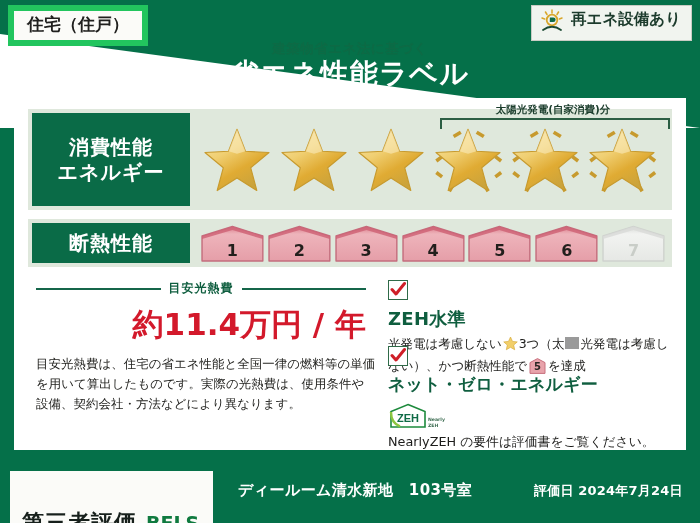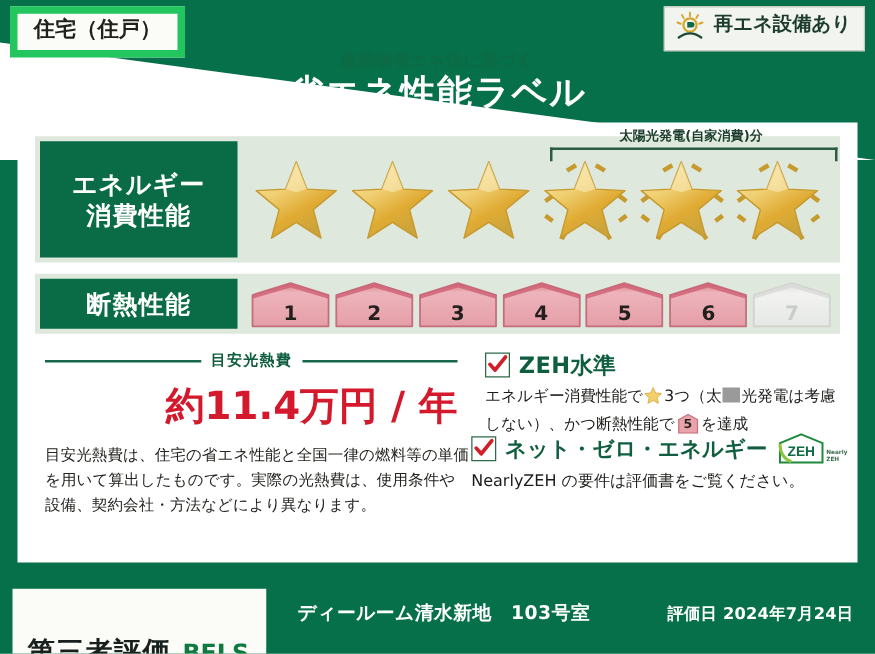--- a/index.html
+++ b/index.html
@@ -123,39 +123,39 @@
     position:absolute;left:22px;top:206px;width:330px;text-align:right;
     font-size:31px;font-weight:bold;color:#d3192b;letter-spacing:0px;
   }
   .cost-note{
     position:absolute;left:22px;top:256px;width:340px;
     font-size:12.4px;color:#242421;line-height:1.62;letter-spacing:.1px;
   }
 
   
   .zeh-block{position:absolute;left:374px;top:182px;width:292px;}
-  .zeh-row{display:flex;align-items:center;gap:7px;}
+  .zeh-row{display:flex;gap:7px;flex-direction:column;}
   .chk{
     width:18px;height:18px;border:1.6px solid #2f6a48;background:#fff;
     position:relative;flex:0 0 auto;
   }
   .chk svg{position:absolute;left:1px;top:0px;}
   .zeh-title{font-size:18px;font-weight:bold;color:#0f5e3f;letter-spacing:.3px;}
   .zeh-desc{
     margin-top:3px;font-size:12.5px;color:#1c1c1a;line-height:1.55;letter-spacing:0px;
   }
   .zeh-desc .redact{
     display:inline-block;width:14px;height:12px;background:#9a9a9a;
     vertical-align:-1px;margin:0 1px;
   }
   .inline-star{display:inline-block;vertical-align:-3px;margin:0 1px;}
   .inline-house{display:inline-block;vertical-align:-4px;margin:0 2px;position:relative;width:17px;height:16px;}
   .inline-house .n{position:absolute;left:0;right:0;bottom:0px;text-align:center;font-size:10px;font-weight:bold;color:#2a2623;}
 
-  .zeh-block2{position:absolute;left:363px;top:248px;width:300px;}
+  .zeh-block2{position:absolute;left:374px;top:248px;width:300px;}
   .zeh2-title{font-size:17px;font-weight:bold;color:#0f5e3f;letter-spacing:.2px;}
   .zeh-logo{width:40px;height:26px;flex:0 0 auto;position:relative;}
   .zeh-logo .nearly{
     position:absolute;right:-14px;bottom:1px;font-size:4.6px;font-weight:bold;
     color:#3b6b50;line-height:1.15;text-align:left;width:14px;
   }
   .zeh2-desc{margin-top:5px;font-size:12.8px;color:#1c1c1a;letter-spacing:0px;}
 
   
   .footer{
@@ -218,22 +218,22 @@
     <div class="main">省エネ性能ラベル</div>
   </div>
 
   <div class="card">
 
     <div class="panel" id="panel-energy"></div>
     <div class="panel" id="panel-insul"></div>
 
     <div class="green-label" id="lbl-energy">
       <div>
+        <div>消費性能</div>
         <div>エネルギー</div>
-        <div>消費性能</div>
       </div>
     </div>
 
     <div class="solar-wrap">
       <div class="solar-cap">太陽光発電(自家消費)分</div>
       <div class="solar-bracket"></div>
     </div>
 
     <div class="stars" id="stars-row">
         <div class="star"><svg width="74" height="72" viewBox="0 0 100 100">
@@ -432,21 +432,21 @@
     <div class="zeh-block">
       <div class="zeh-row">
         <span class="chk">
           <svg width="16" height="17" viewBox="0 0 16 17">
             <path d="M2 8.5 L6 13 L14.5 2.5" fill="none" stroke="#cf1f28" stroke-width="3" stroke-linecap="round" stroke-linejoin="round"></path>
           </svg>
         </span>
         <span class="zeh-title">ZEH水準</span>
       </div>
       <div class="zeh-desc">
-        <span>エネルギー消費性能で</span><span class="inline-star"><svg width="15" height="15" viewBox="0 0 24 24">
+        <span>光発電は考慮しない</span><span class="inline-star"><svg width="15" height="15" viewBox="0 0 24 24">
               <polygon points="12,1.6 15.2,8.6 22.8,9.4 17.1,14.5 18.7,22 12,18.1 5.3,22 6.9,14.5 1.2,9.4 8.8,8.6" fill="#f2cf6a" stroke="#d4a633" stroke-width="1"></polygon>
             </svg></span><span>3つ（太</span><span class="redact"></span><span>光発電は考慮しない）、かつ断熱性能で</span><span class="inline-house"><svg width="17" height="16" viewBox="0 0 17 16">
               <polygon points="8.5,0.6 16,4.6 16,15.4 1,15.4 1,4.6" fill="#e8a3ab" stroke="#c8707e" stroke-width="1"></polygon>
             </svg><span class="n">5</span></span><span>を達成</span>
       </div>
     </div>
 
     <div class="zeh-block2">
       <div class="zeh-row">
         <span class="chk">

